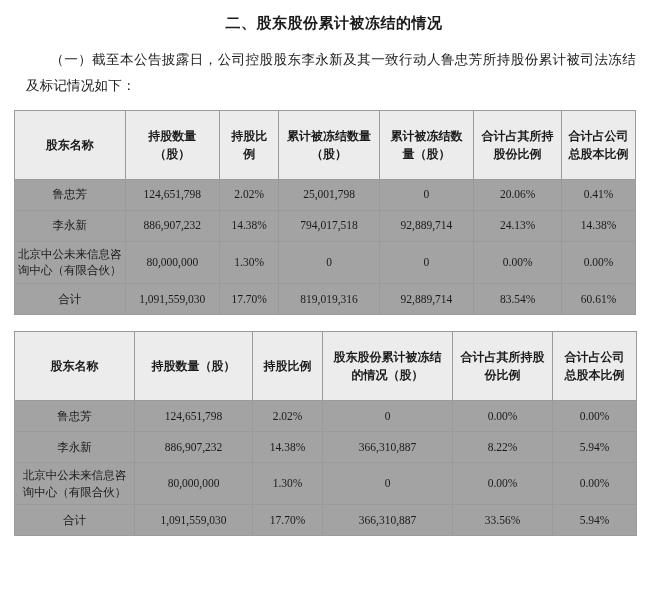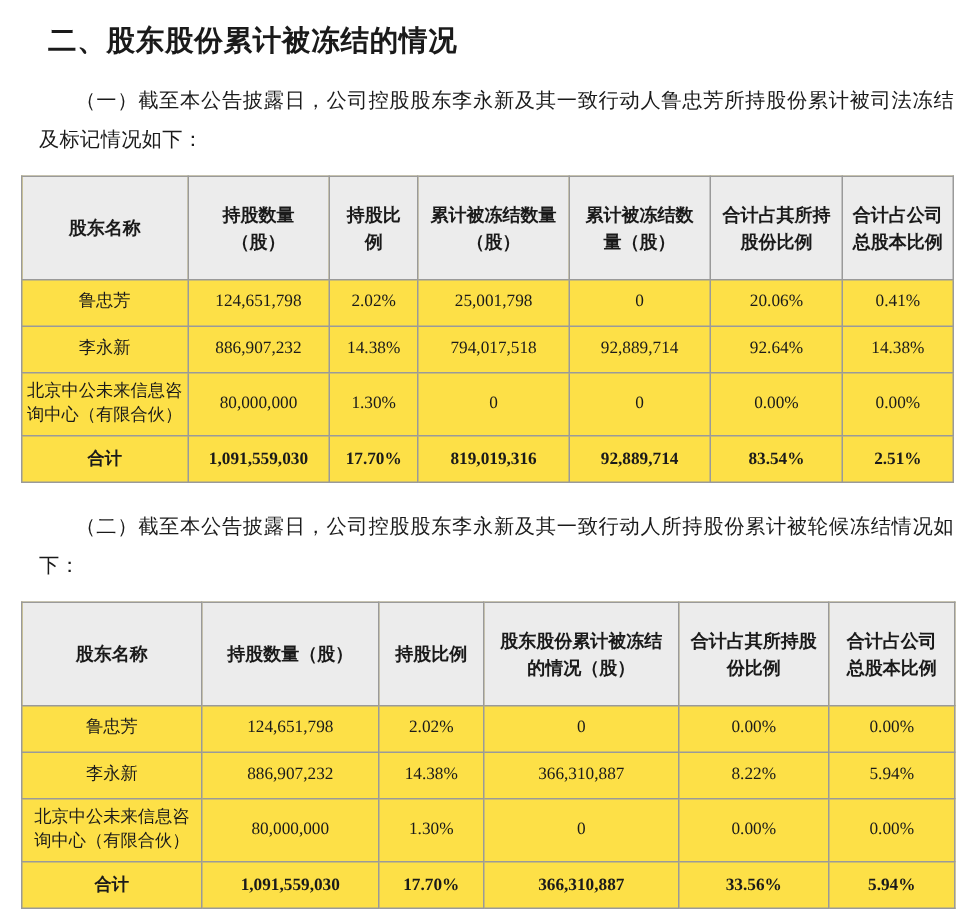--- a/index.html
+++ b/index.html
@@ -12,42 +12,43 @@
     background: #ffffff;
     font-family: "Liberation Serif", "DejaVu Serif", serif;
     color: #1a1a1a;
   }
   .page {
     width: 650px;
     box-sizing: border-box;
     padding: 8px 14px 10px 14px;
   }
   .section-title {
-    font-size: 19px;
+    font-size: 15px;
     font-weight: bold;
     letter-spacing: 0.5px;
     margin: 6px 0 14px 18px;
+    text-align: center;
   }
   .para {
     font-size: 13.5px;
     line-height: 1.95;
     margin: 0 0 10px 12px;
     text-align: justify;
     letter-spacing: 0.2px;
   }
   .para .indent {
     display: inline-block;
     width: 24px;
   }
   table.tbl {
     border-collapse: collapse;
     width: 622px;
     margin: 6px auto 16px auto;
     table-layout: fixed;
-    background: #fde047;
+    background: #a3a3a3;
   }
   table.tbl th, table.tbl td {
     border: 1px solid #9a9a9a;
     font-size: 11.5px;
     padding: 4px 3px;
     text-align: center;
     vertical-align: middle;
     line-height: 1.45;
     word-break: break-all;
   }
@@ -56,21 +57,21 @@
     font-weight: bold;
     font-size: 12px;
     height: 60px;
     padding: 4px 6px;
     line-height: 1.5;
   }
   table.tbl tbody td {
     height: 22px;
   }
   table.tbl tbody tr.total td {
-    font-weight: bold;
+    font-weight: normal;
   }
   .nowrap {
     word-break: keep-all;
     white-space: nowrap;
   }
   .name-cell {
     line-height: 1.4;
   }
 </style>
 </head>
@@ -112,45 +113,44 @@
         <td class="nowrap">0</td>
         <td>20.06%</td>
         <td>0.41%</td>
       </tr>
       <tr>
         <td class="name-cell">李永新</td>
         <td class="nowrap">886,907,232</td>
         <td>14.38%</td>
         <td class="nowrap">794,017,518</td>
         <td class="nowrap">92,889,714</td>
-        <td>92.64%</td>
+        <td>24.13%</td>
         <td>14.38%</td>
       </tr>
       <tr>
         <td class="name-cell">北京中公未来信息咨询中心（有限合伙）</td>
         <td class="nowrap">80,000,000</td>
         <td>1.30%</td>
         <td class="nowrap">0</td>
         <td class="nowrap">0</td>
         <td>0.00%</td>
         <td>0.00%</td>
       </tr>
       <tr class="total">
         <td class="name-cell">合计</td>
         <td class="nowrap">1,091,559,030</td>
         <td>17.70%</td>
         <td class="nowrap">819,019,316</td>
         <td class="nowrap">92,889,714</td>
         <td>83.54%</td>
-        <td>2.51%</td>
+        <td>60.61%</td>
       </tr>
     </tbody>
   </table>
 
-  <p class="para"><span class="indent"></span><span>（二）截至本公告披露日，公司控股股东李永新及其一致行动人所持股份累计被轮候冻结情况如下：</span></p>
 
   <table class="tbl">
     <colgroup>
       <col style="width:120px">
       <col style="width:118px">
       <col style="width:70px">
       <col style="width:130px">
       <col style="width:100px">
       <col style="width:84px">
     </colgroup>

